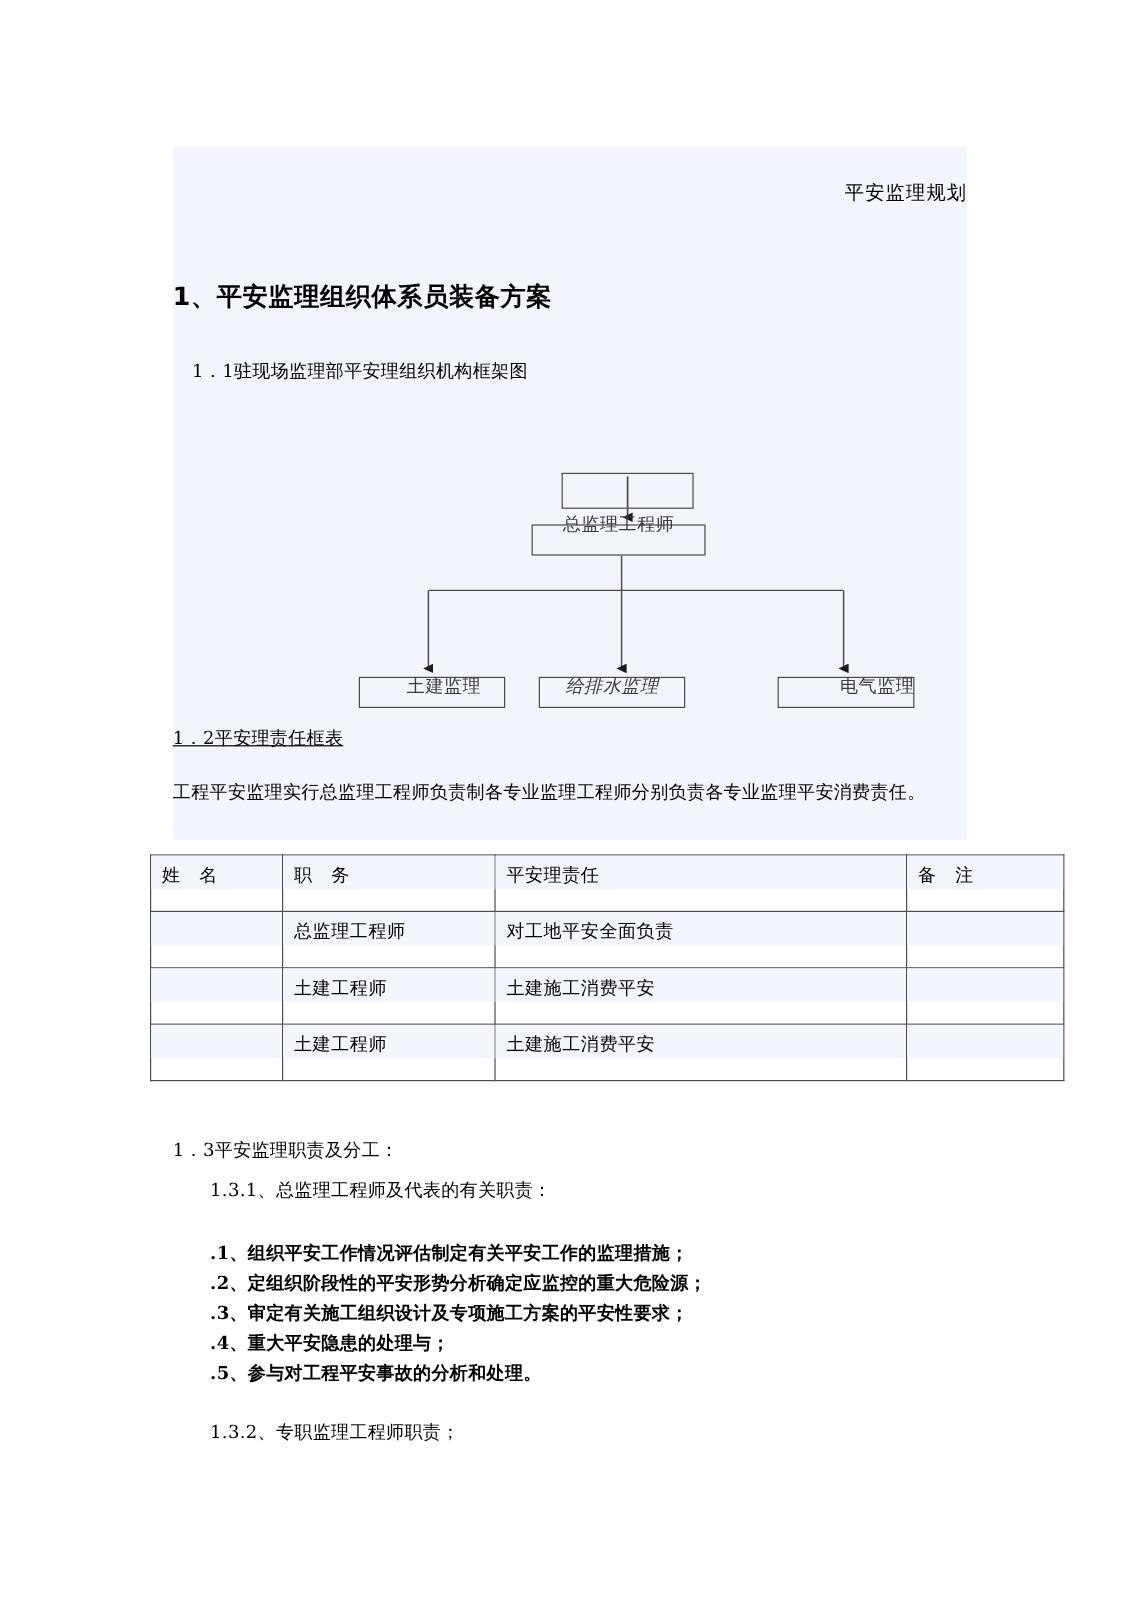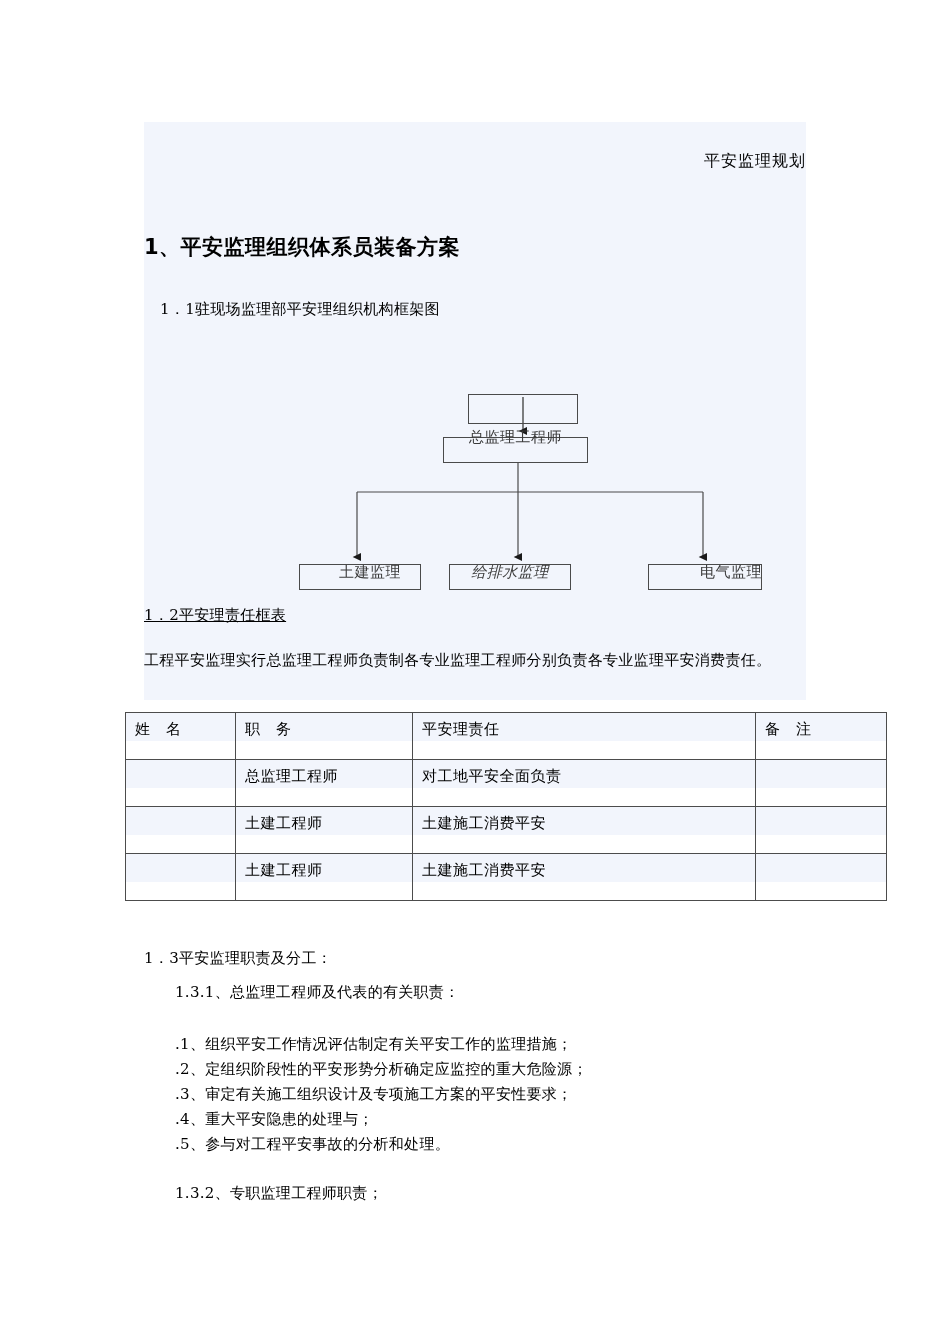--- a/index.html
+++ b/index.html
@@ -55,21 +55,21 @@
   .p-1-3-1{left:175px;top:979px;text-align:right;}
   .p-1-3-2{left:175px;top:1180px;}
 
   .list{
     position:absolute;
     left:175px;top:1032px;
     font-size:15px;
     line-height:25px;
     letter-spacing:0.3px;
   }
-  .list div{white-space:nowrap;}
+  .list div{white-space:nowrap;font-weight:bold;}
 
   
   .orgchart{position:absolute;left:0;top:0;width:950px;height:1344px;pointer-events:none;}
 
   .obox{
     position:absolute;
     border:1.5px solid #4a4a4a;
     background:transparent;
     box-sizing:border-box;
   }

